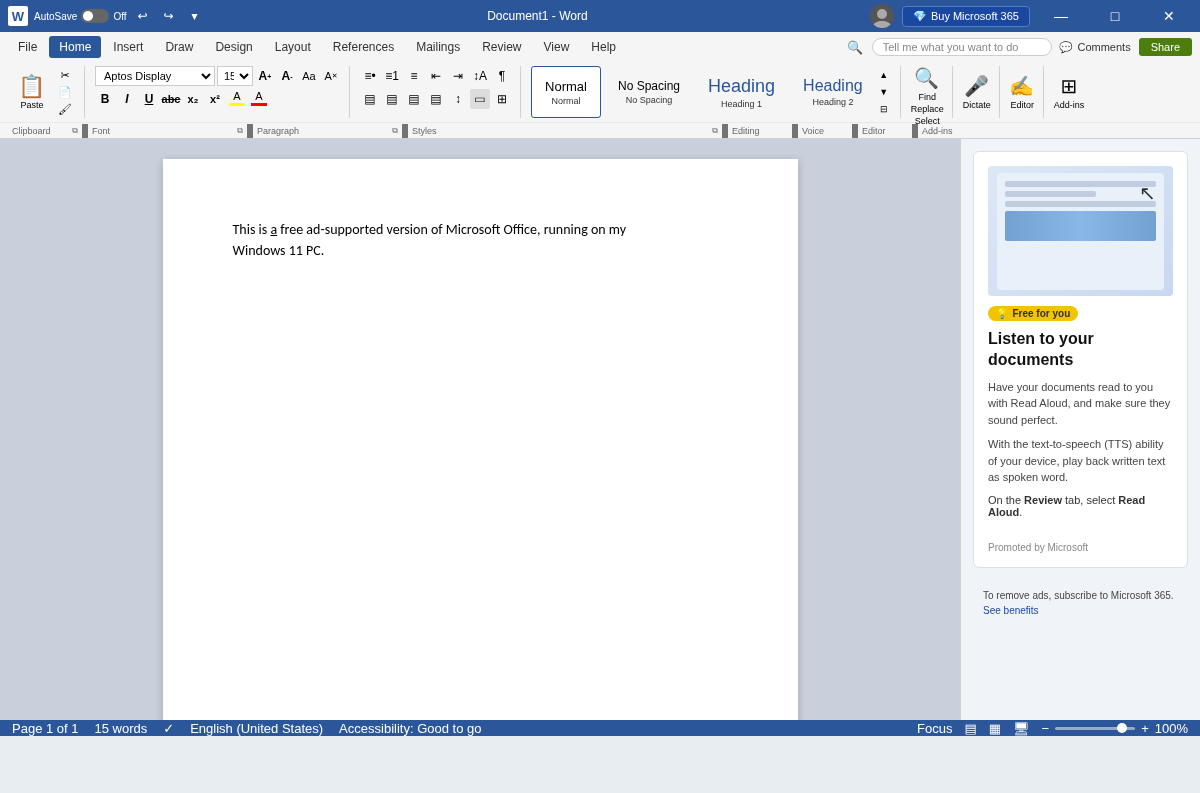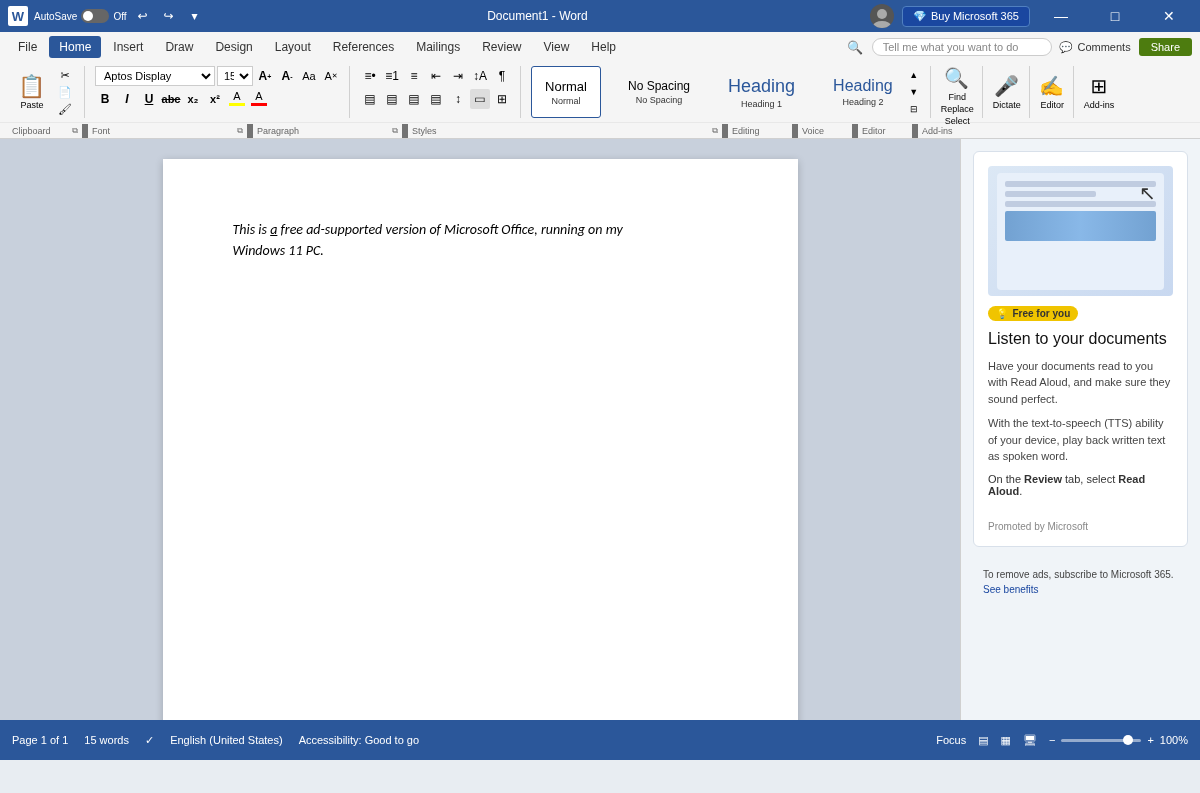--- a/index.html
+++ b/index.html
@@ -61,66 +61,66 @@
     .paste-icon { font-size: 22px; }
     .paste-label { font-size: 9px; }
     .small-btn { width: 22px; height: 16px; display: flex; align-items: center; justify-content: center; font-size: 11px; cursor: pointer; border-radius: 2px; }
     .font-row { display: flex; align-items: center; gap: 2px; }
     .font-select { width: 120px; height: 20px; font-size: 11px; border: 1px solid #ccc; background: white; padding: 0 4px; }
     .size-select { width: 36px; height: 20px; font-size: 11px; border: 1px solid #ccc; background: white; padding: 0 2px; }
     .icon-btn { width: 20px; height: 20px; display: flex; align-items: center; justify-content: center; cursor: pointer; border-radius: 2px; font-size: 12px; }
     .format-btn { width: 20px; height: 20px; display: flex; align-items: center; justify-content: center; cursor: pointer; border-radius: 2px; font-size: 12px; font-weight: bold; }
     .color-btn { width: 20px; height: 18px; display: flex; flex-direction: column; align-items: center; cursor: pointer; }
     .color-bar { width: 16px; height: 3px; margin-top: 1px; }
-    .style-gallery { display: flex; gap: 16px; }
+    .style-gallery { display: flex; gap: 6px; }
     .style-btn { padding: 4px 10px; height: 52px; display: flex; flex-direction: column; align-items: center; justify-content: center; cursor: pointer; border-radius: 3px; border: 1px solid transparent; min-width: 70px; }
     .style-btn.active { background: white; border-color: #2b579a; }
     .style-normal { font-size: 13px; }
     .style-nospace { font-size: 12px; }
     .style-h1 { font-size: 18px; color: #2b579a; font-weight: normal; }
     .style-h2 { font-size: 16px; color: #2b579a; font-weight: normal; }
     .style-label { font-size: 9px; color: #333; margin-top: 2px; }
     .gallery-arrow { width: 16px; height: 52px; display: flex; flex-direction: column; justify-content: space-around; align-items: center; cursor: pointer; }
 
     
     .section-labels { display: flex; align-items: center; padding: 1px 8px; background: #f5f5f5; border-top: 1px solid #e8e8e8; height: 16px; font-size: 9px; color: #666; gap: 0; }
     .sec-label { display: flex; align-items: center; justify-content: space-between; padding: 0 4px; border-right: 6px solid #737373; height: 14px; }
     .sec-label-expand { font-size: 8px; cursor: pointer; }
 
     
     .main-area { display: flex; height: calc(793px - 32px - 30px - 64px - 16px - 24px); background: #d6dde8; }
 
     
     .doc-area { flex: 1; overflow: auto; display: flex; justify-content: center; padding: 20px; background: #c8d0dc; }
     .doc-page { width: 635px; min-height: 580px; background: white; padding: 60px 70px; box-shadow: 0 2px 8px rgba(0,0,0,0.2); }
-    .doc-content { font-size: 14px; color: #000; line-height: 1.5; font-family: 'Calibri', 'Segoe UI', sans-serif; font-style: italic; }
+    .doc-content { font-size: 14px; color: #000; line-height: 1.5; font-family: 'Calibri', 'Segoe UI', sans-serif; }
     .doc-content p { margin-bottom: 8px; }
 
     
     .side-panel { width: 240px; background: #f0f4f8; border-left: 1px solid #d0d0d0; overflow-y: auto; padding: 12px; }
     .ad-card { background: white; border: 1px solid #d8e0ea; border-radius: 6px; padding: 14px; }
     .ad-image { width: 100%; height: 130px; background: linear-gradient(135deg, #dce8f5 0%, #c8d8f0 100%); border-radius: 4px; margin-bottom: 10px; display: flex; align-items: center; justify-content: center; overflow: hidden; position: relative; }
     .ad-img-mockup { width: 90%; height: 90%; background: #e8f0fa; border-radius: 4px; position: relative; }
     .mockup-lines { padding: 8px; }
     .mockup-line { height: 6px; background: #c0cce0; border-radius: 2px; margin-bottom: 4px; }
     .mockup-line.short { width: 60%; }
     .mockup-wave { height: 30px; background: linear-gradient(90deg, #4080c0 0%, #60a0e0 50%, #4080c0 100%); border-radius: 2px; margin-top: 4px; opacity: 0.7; }
     .cursor-icon { position: absolute; right: 8px; top: 8px; font-size: 20px; color: #333; }
     .badge-free { background: #f0c400; color: #333; font-size: 10px; font-weight: bold; padding: 2px 8px; border-radius: 10px; display: inline-flex; align-items: center; gap: 4px; margin-bottom: 8px; }
-    .ad-title { font-size: 16px; font-weight: normal; color: #111; margin-bottom: 8px; line-height: 1.3; }
+    .ad-title { font-size: 16px; font-weight: bold; color: #111; margin-bottom: 8px; line-height: 1.3; }
     .ad-body { font-size: 11px; color: #444; line-height: 1.5; margin-bottom: 8px; }
     .ad-cta { font-size: 11px; color: #333; margin-bottom: 10px; }
     .ad-cta strong { font-weight: bold; }
     .ad-btn { width: 100%; border: 1px solid #999; background: white; padding: 6px; font-size: 11px; cursor: pointer; border-radius: 3px; color: #333; }
     .ad-promo { font-size: 10px; color: #888; margin-top: 24px; }
     .remove-ads { background: #f0f4f8; border-radius: 6px; padding: 10px; margin-top: 10px; font-size: 10px; color: #444; line-height: 1.5; }
     .remove-ads-link { color: #1a47a0; cursor: pointer; text-decoration: none; }
 
     
-    .status-bar { height: 40px; background: #2b579a; display: flex; align-items: center; padding: 0 12px; color: white; font-size: 11px; gap: 16px; }
+    .status-bar { height: 16px; background: #2b579a; display: flex; align-items: center; padding: 0 12px; color: white; font-size: 13px; gap: 16px; }
     .status-right { margin-left: auto; display: flex; align-items: center; gap: 12px; }
     .zoom-bar { display: flex; align-items: center; gap: 6px; }
     .zoom-slider { width: 80px; height: 3px; background: rgba(255,255,255,0.5); border-radius: 2px; position: relative; }
     .zoom-thumb { width: 10px; height: 10px; background: white; border-radius: 50%; position: absolute; top: -3.5px; right: 8px; }
 
     
     .underline-word { text-decoration: underline; }
   </style>
 </head>
 <body>

